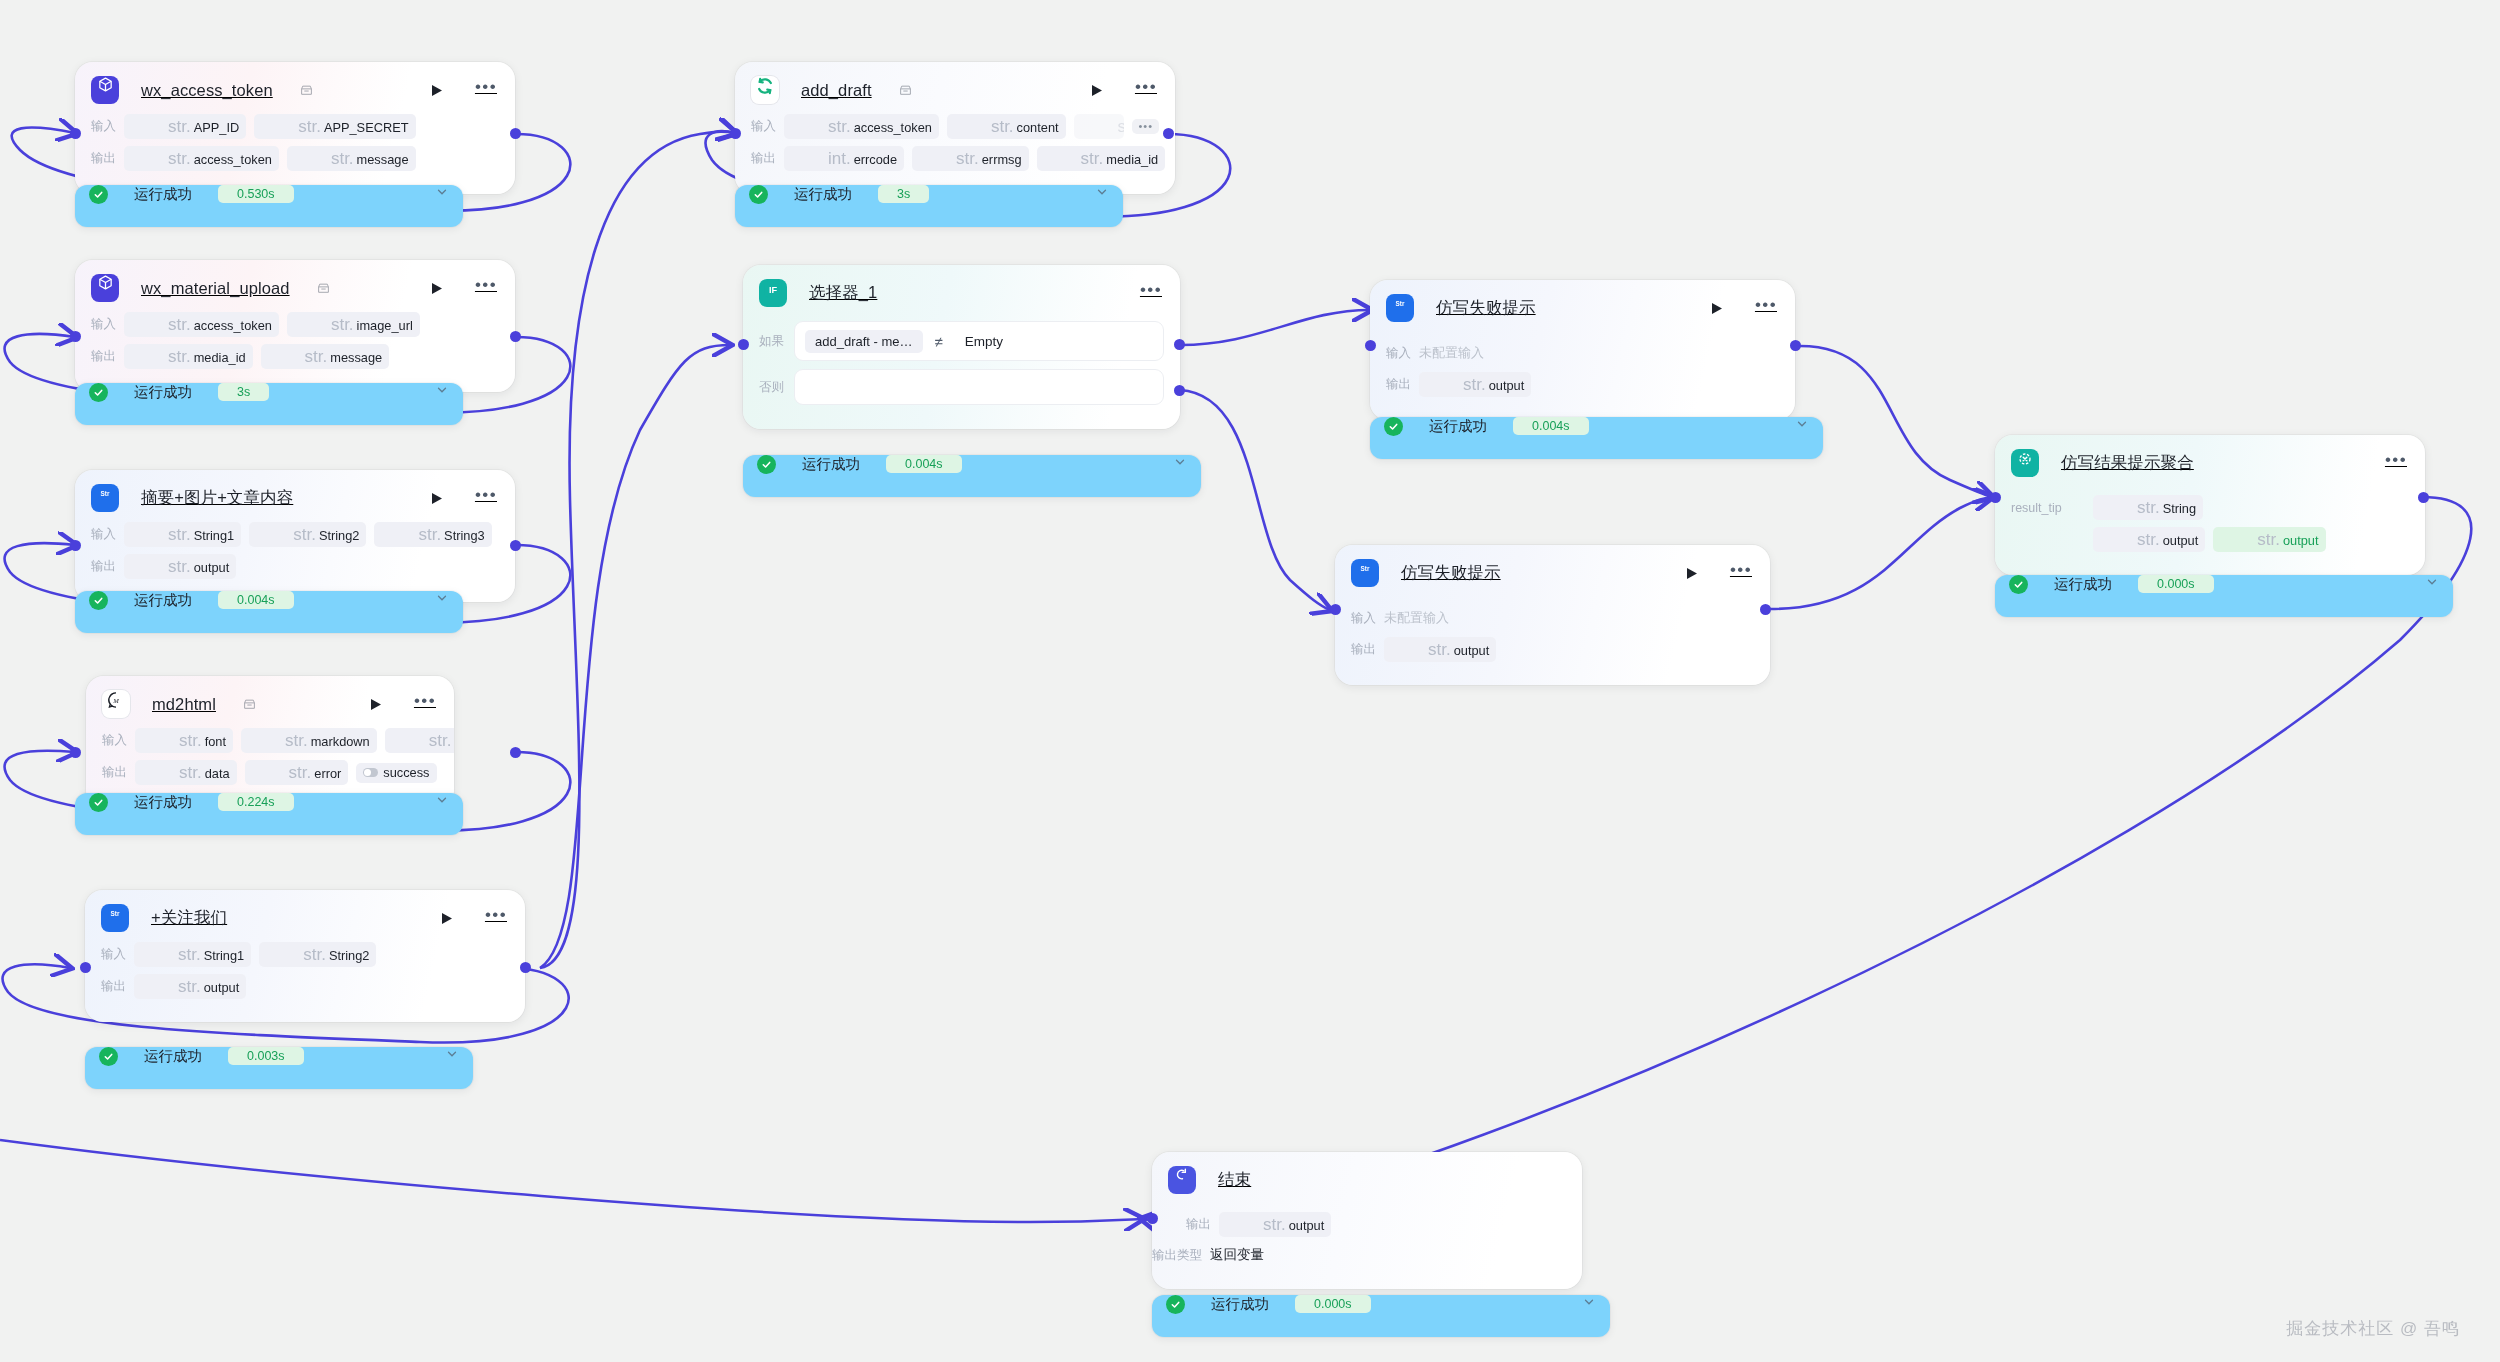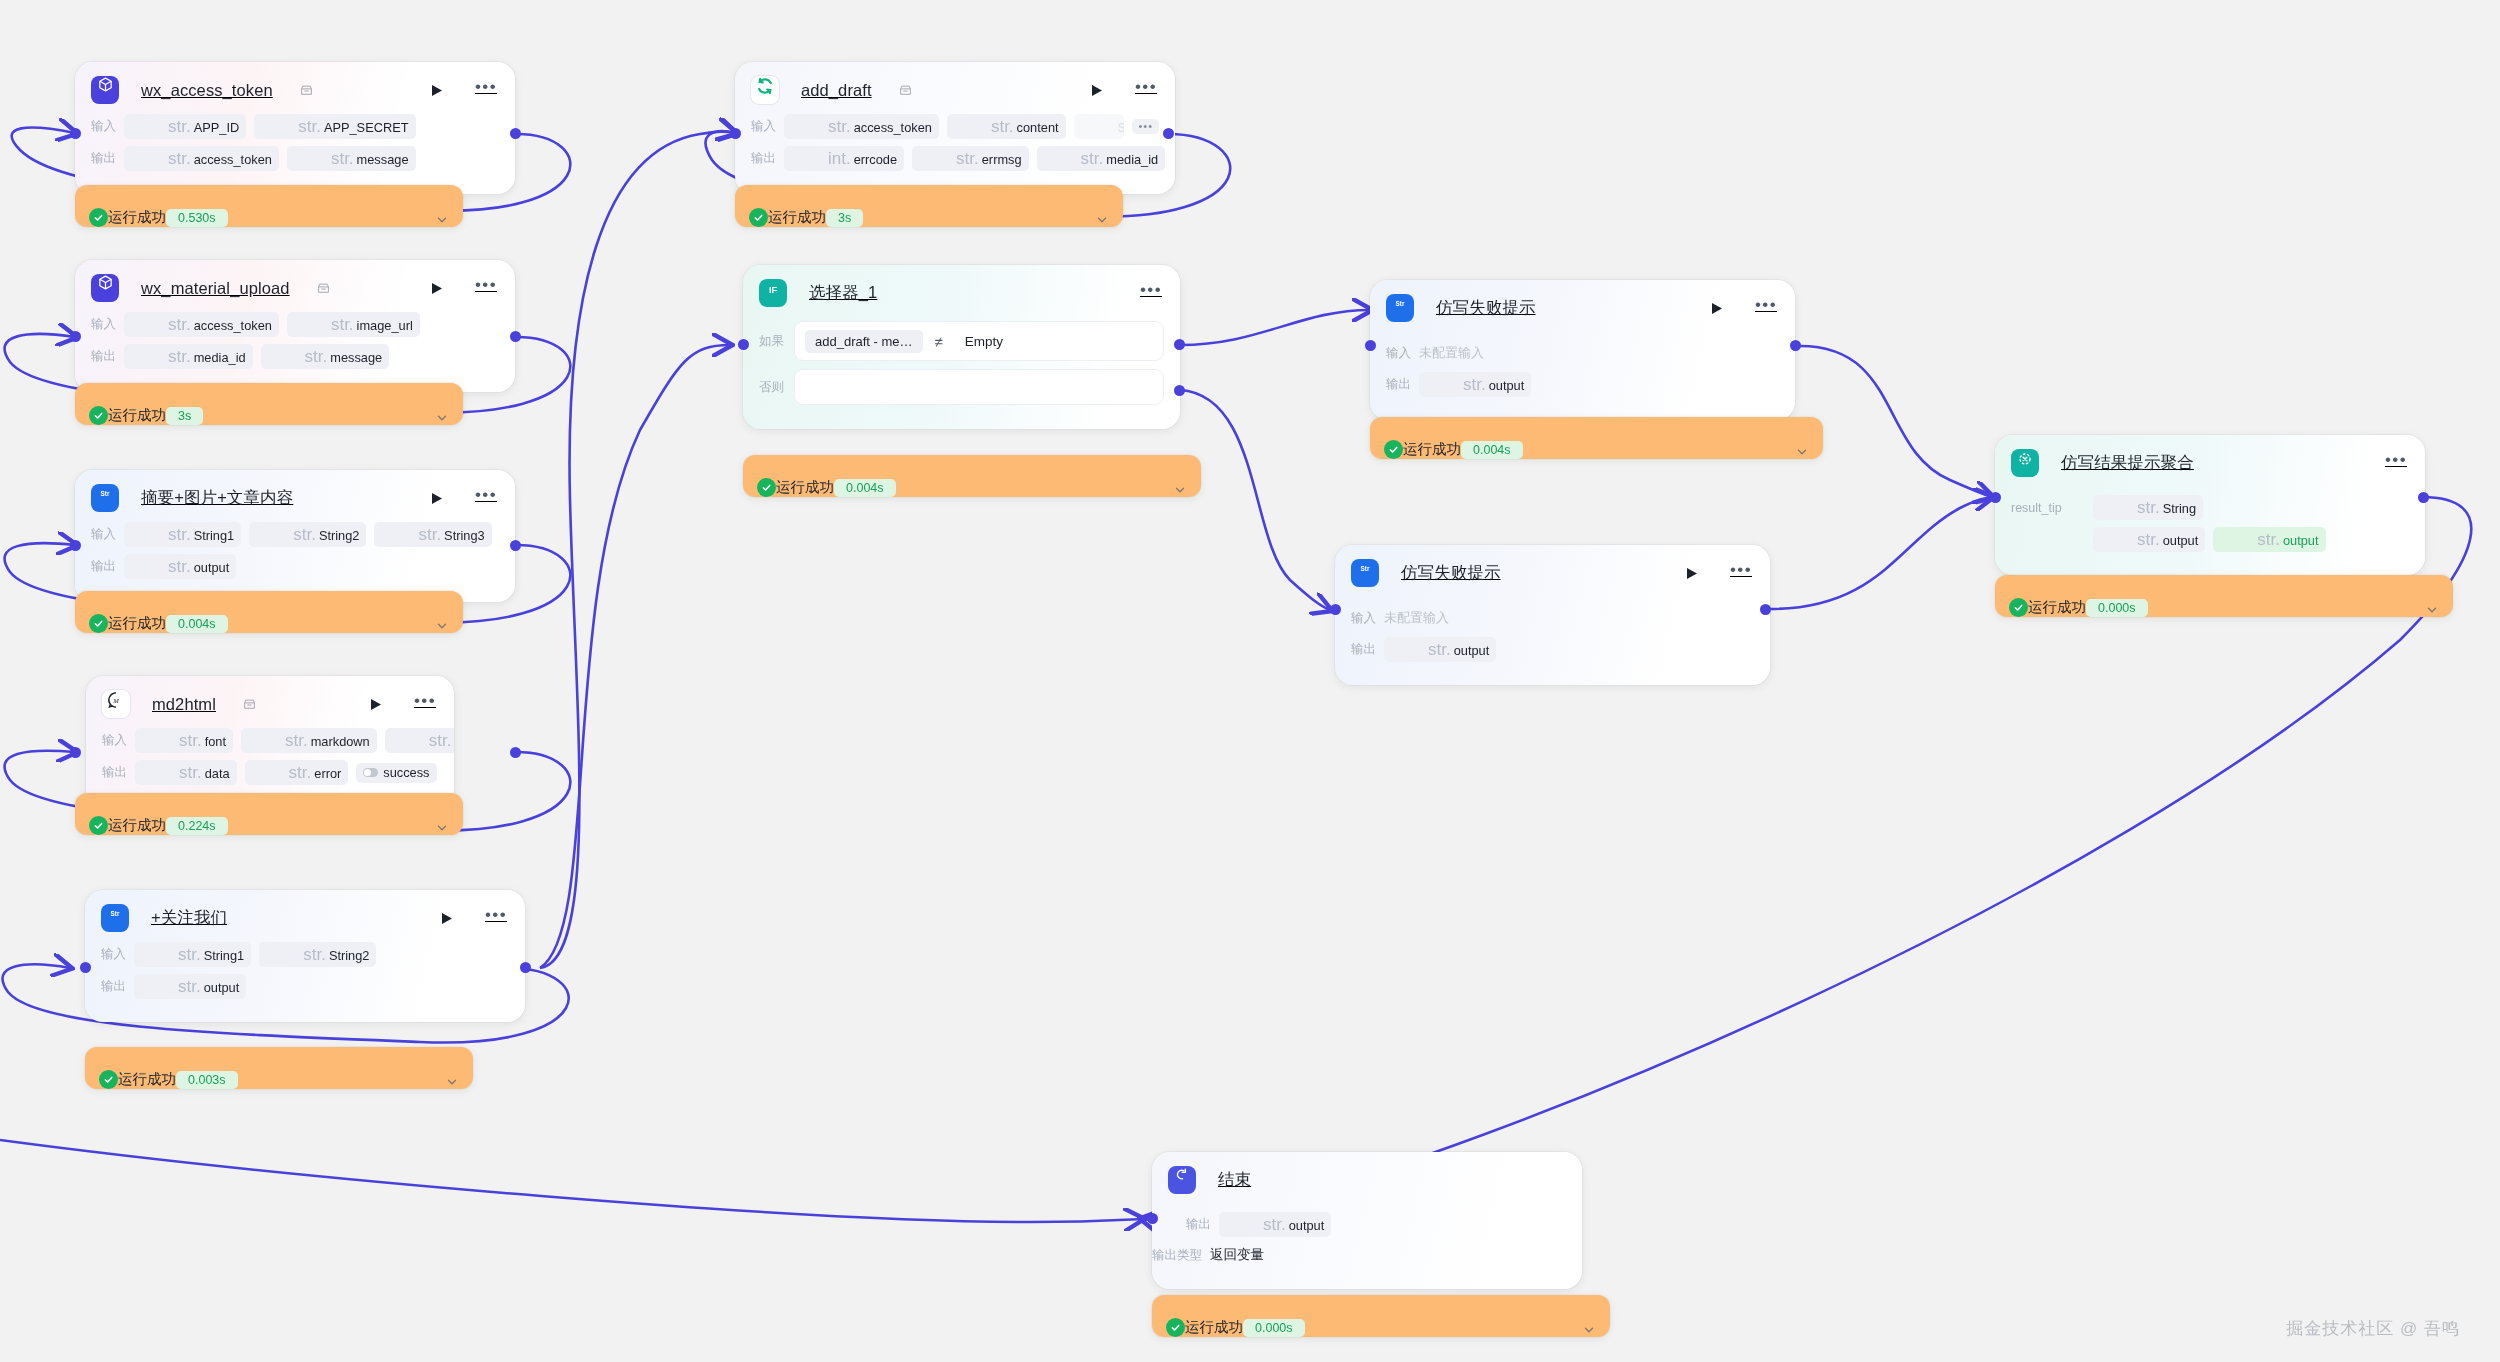--- a/index.html
+++ b/index.html
@@ -59,27 +59,27 @@
     flex:1 1 auto;display:flex;align-items:center;gap:12px;
     background:#fff;border:1px solid #eceef2;border-radius:9px;padding:7px 10px;min-height:24px;
   }
   .ifvar{background:#eff0f6;border-radius:5px;padding:4px 10px;font-size:13px;color:#1d2129;white-space:nowrap;}
   .ifop{font-size:15px;color:#4e5969;}
   .ifval{font-size:13.5px;color:#1d2129;padding-left:10px;}
   .ifempty{flex:1 1 auto;background:#fff;border:1px solid #eceef2;border-radius:9px;height:34px;}
 
   
   .status{
-    position:absolute;background:#fdba74;border-radius:12px;
+    position:absolute;background:#7dd3fc;border-radius:12px;
     box-shadow:0 2px 9px rgba(20,24,40,.07),0 0 0 1px rgba(20,24,40,.03);
-    display:flex;align-items:flex-end;padding:0 14px;gap:0;height:42px;
+    display:flex;align-items:flex-start;padding:0 14px;gap:26px;height:42px;
   }
   .okcircle{width:19px;height:19px;border-radius:50%;background:#17b45c;display:flex;align-items:center;justify-content:center;flex:0 0 auto;}
   .stext{font-size:14.5px;color:#1d2129;}
-  .sdur{background:#def5e4;color:#18a058;font-size:12.5px;border-radius:5px;padding:2px 12px;}
+  .sdur{background:#def5e4;color:#18a058;font-size:12.5px;border-radius:5px;padding:2px 19px;}
   .sgap{flex:1 1 auto;}
   .chev{width:14px;height:14px;opacity:.7;}
 
   
   .port{position:absolute;width:11px;height:11px;border-radius:50%;background:#4a40db;}
 
   .wm{position:absolute;right:40px;bottom:22px;font-size:17px;color:#b9bcc2;letter-spacing:1px;white-space:nowrap;}
 </style>
 </head>
 <body>

